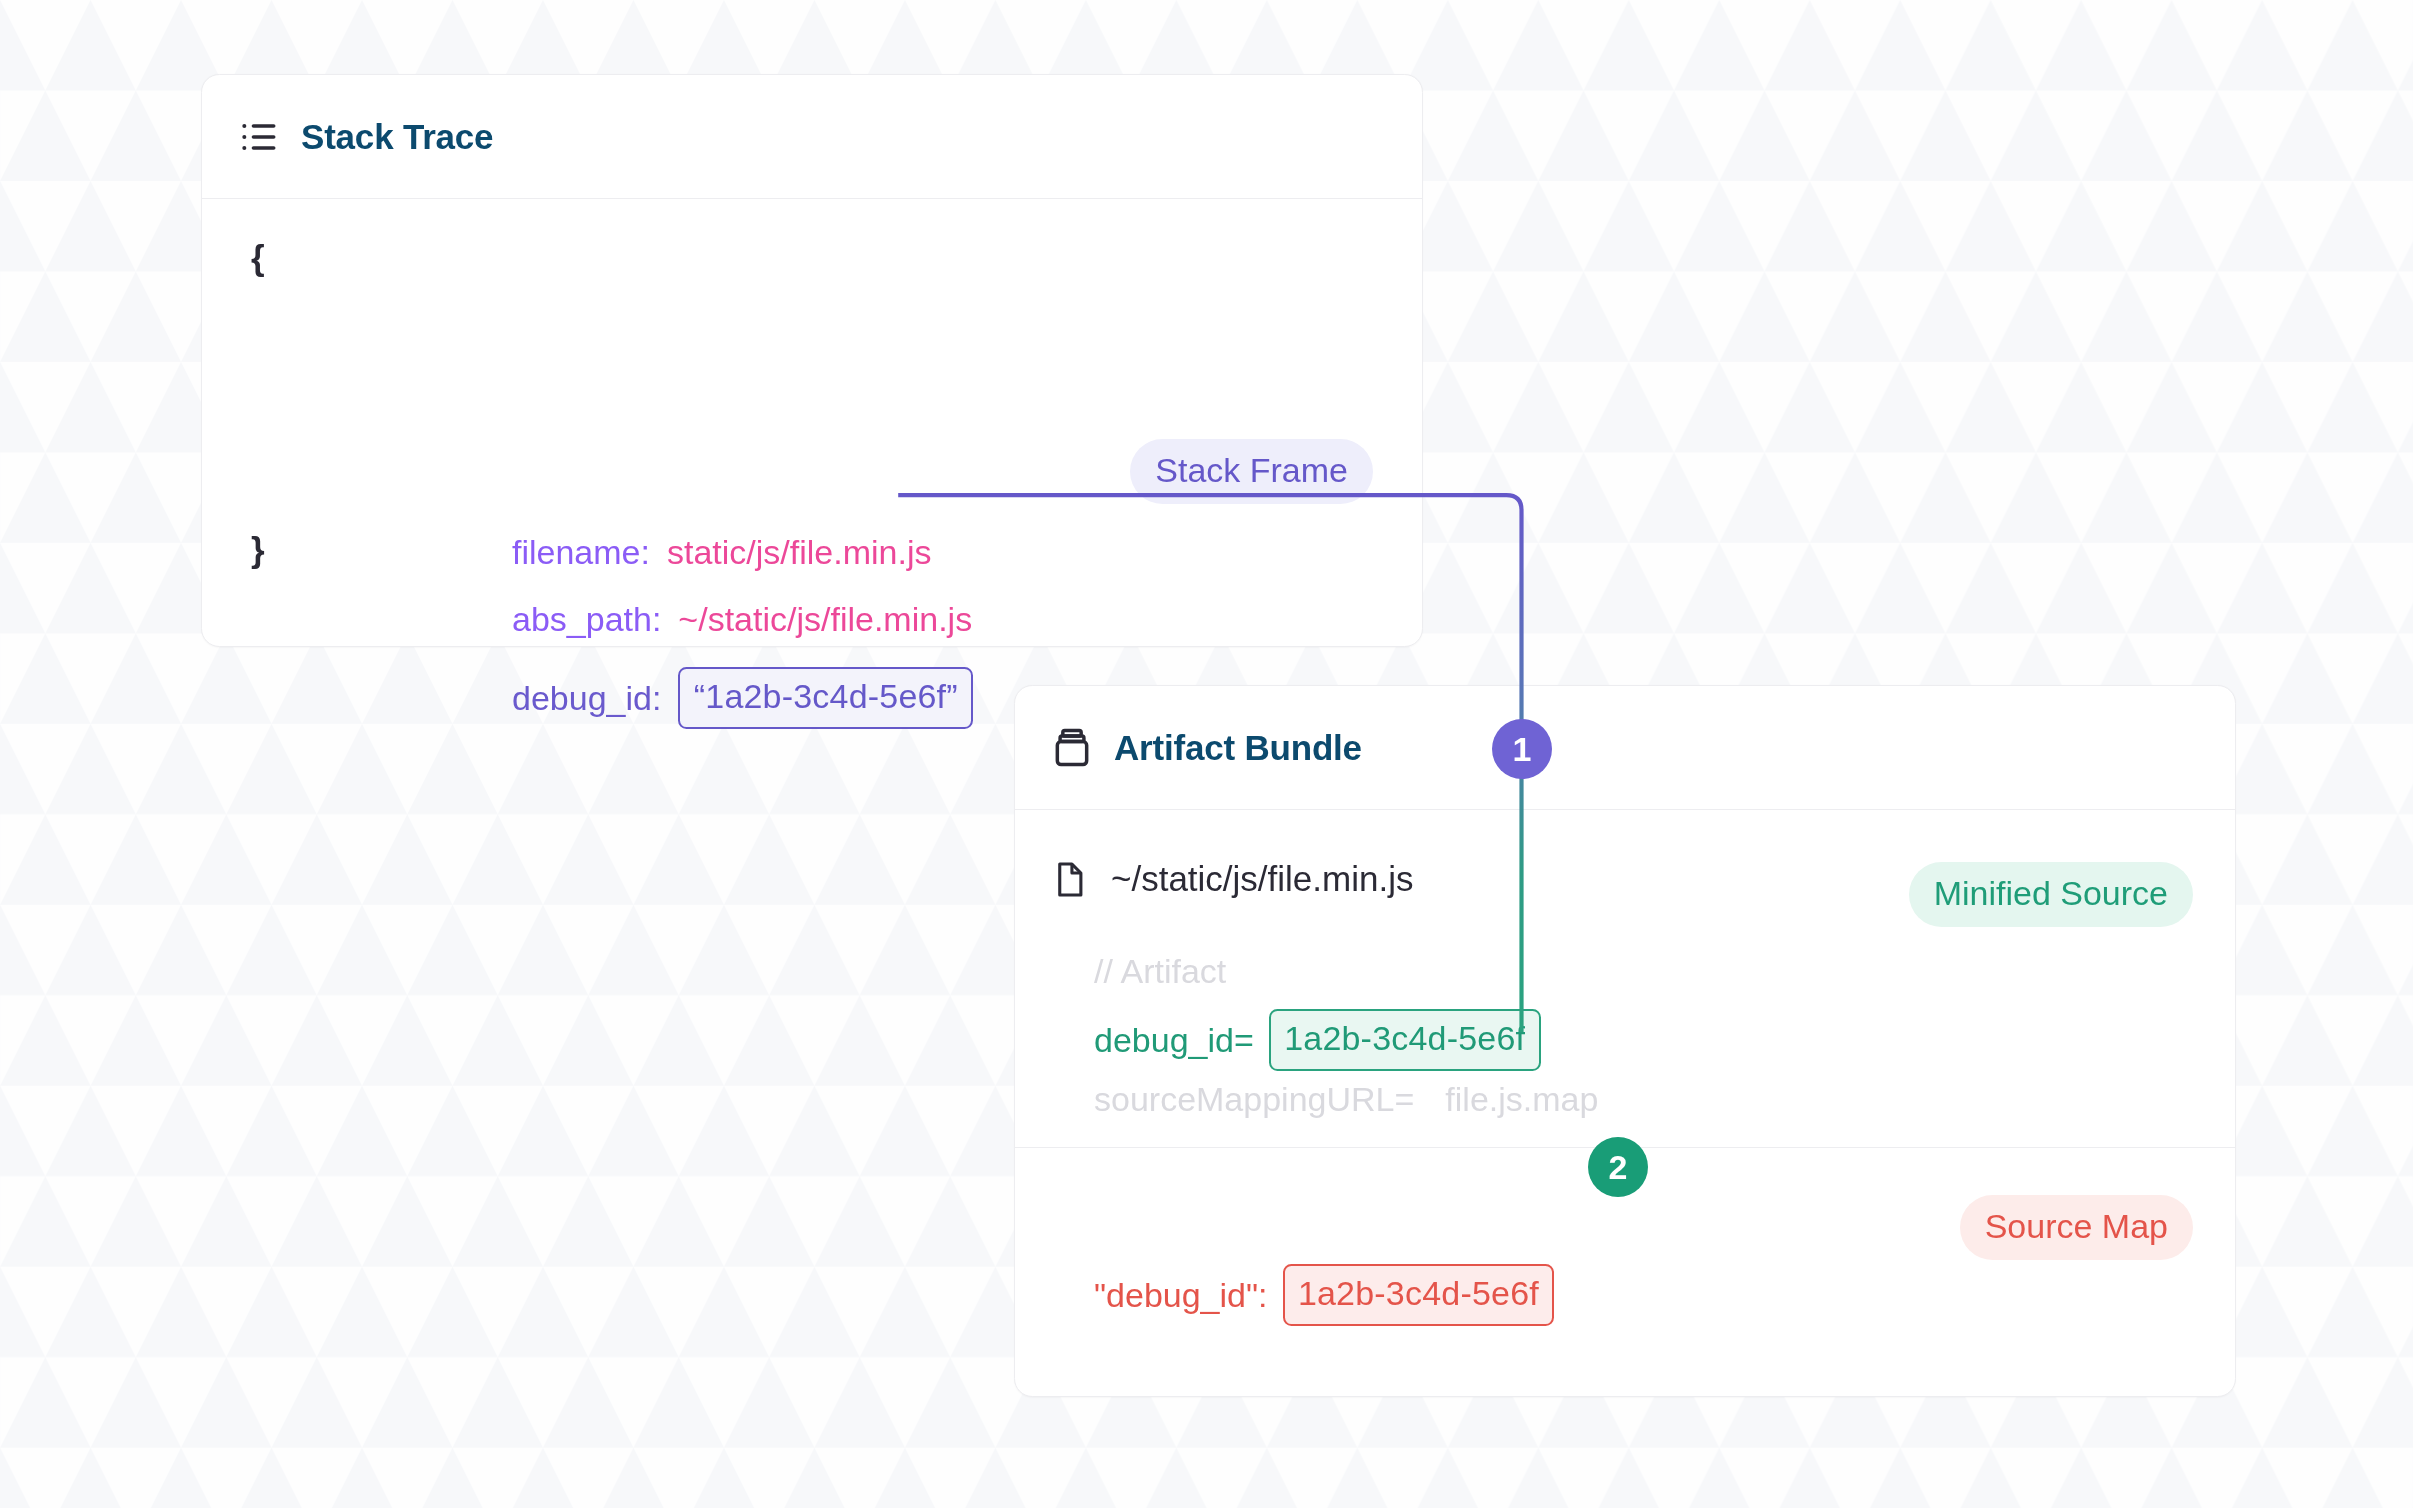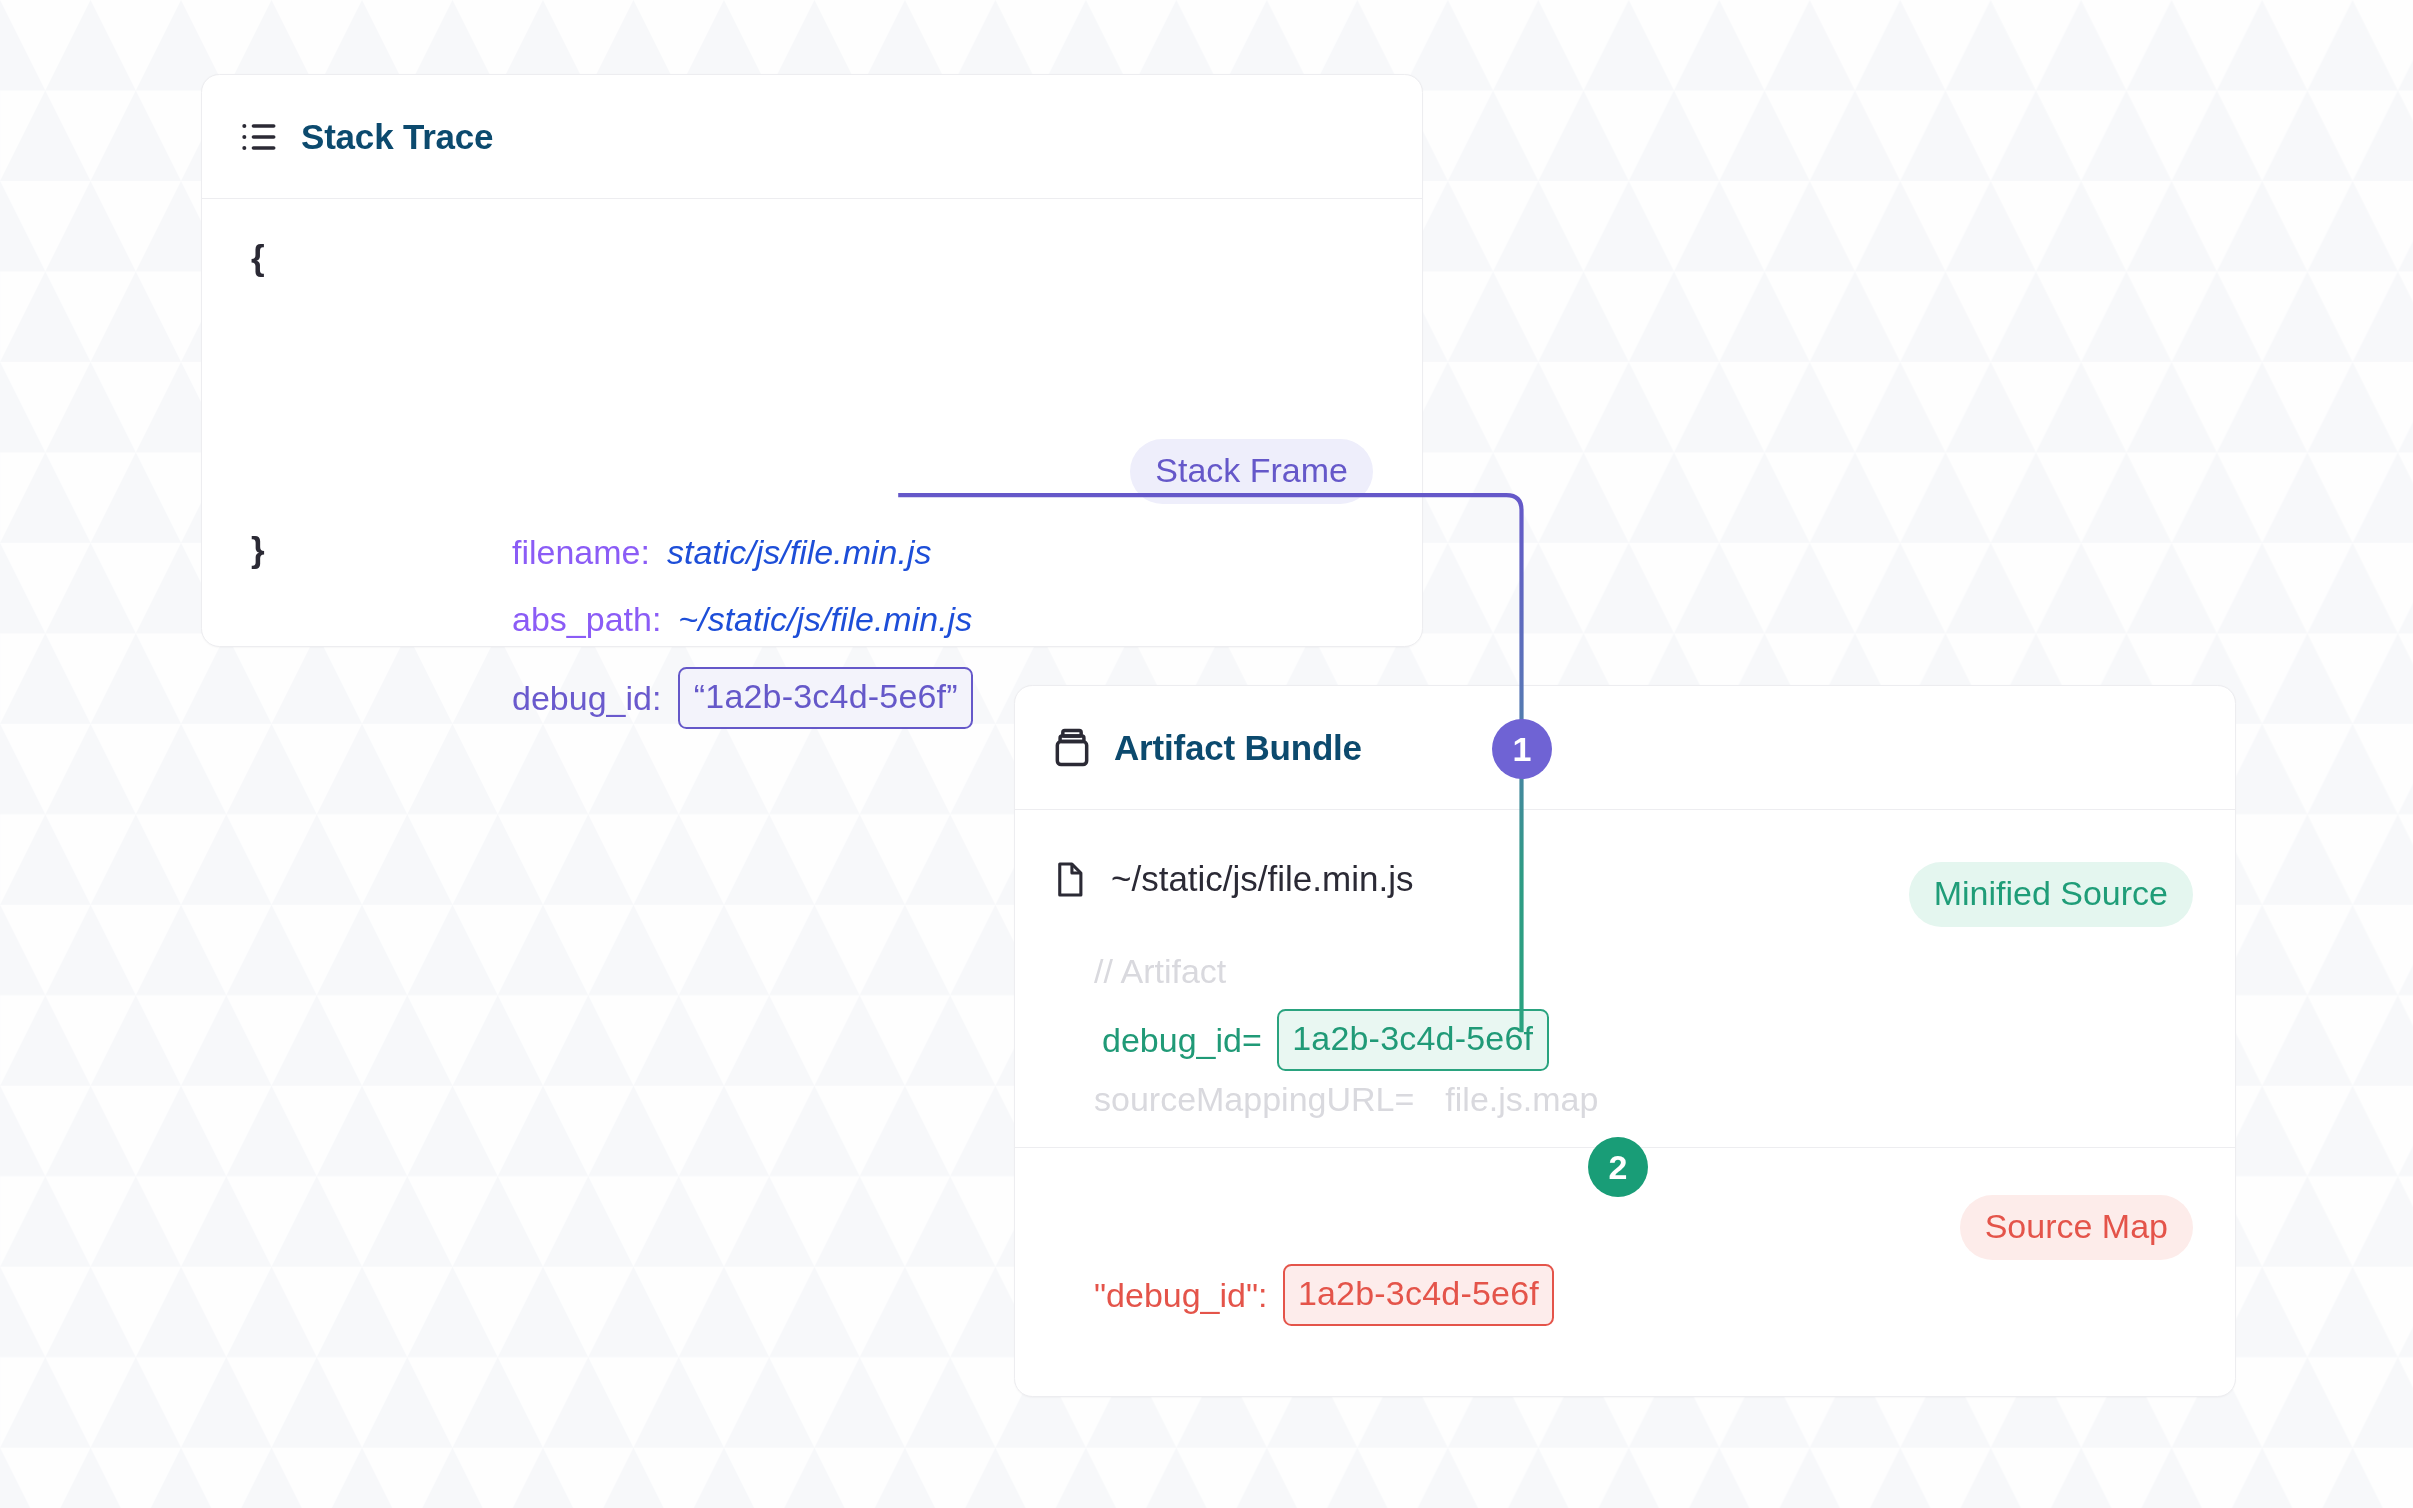--- a/index.html
+++ b/index.html
@@ -78,21 +78,21 @@
 
   .kv {
     position: absolute;
     display: flex;
     align-items: center;
     gap: 17px;
     font-size: 34px;
     white-space: nowrap;
   }
   .kv .k { color: #8b5cf6; }
-  .kv .v { color: #1d4ed8; font-style: italic; }
+  .kv .v { color: #ec4899; }
 
   #row-filename { left: 310px; top: 339px; }
   #row-abspath  { left: 310px; top: 406px; }
   #row-debugid  { left: 310px; top: 476px; }
 
   #row-filename, #row-abspath, #row-debugid { top: auto; }
   #row-filename { top: 334px; }
   #row-abspath  { top: 401px; }
   #row-debugid  { top: 468px; }
 
@@ -184,21 +184,21 @@
   .inner-line {
     position: absolute;
     display: flex;
     align-items: center;
     gap: 15px;
     font-size: 34px;
     white-space: nowrap;
   }
   #line-contents { left: 79px; top: 142px; color: #d9d9de; }
   #line-dbgid    { left: 79px; top: 199px; }
-  #line-dbgid .k { color: #209a77; margin-left: 8px; }
+  #line-dbgid .k { color: #209a77; }
   #line-smurl    { left: 79px; top: 270px; color: #d9d9de; }
   #line-smurl .v { margin-left: 16px; }
 
   #line-mapdbg   { left: 79px; top: 116px; }
   #line-mapdbg .k { color: #e4544a; }
 
   
   #connectors {
     position: absolute;
     inset: 0;

